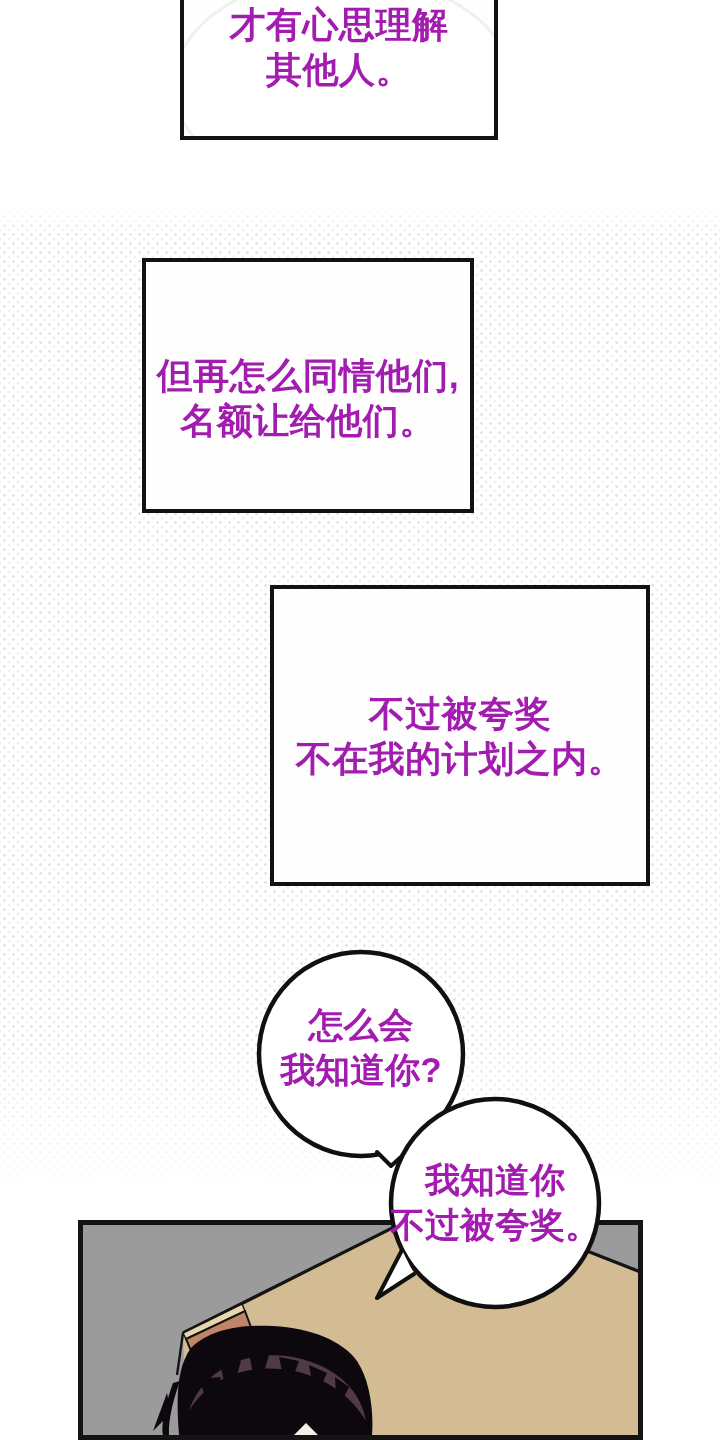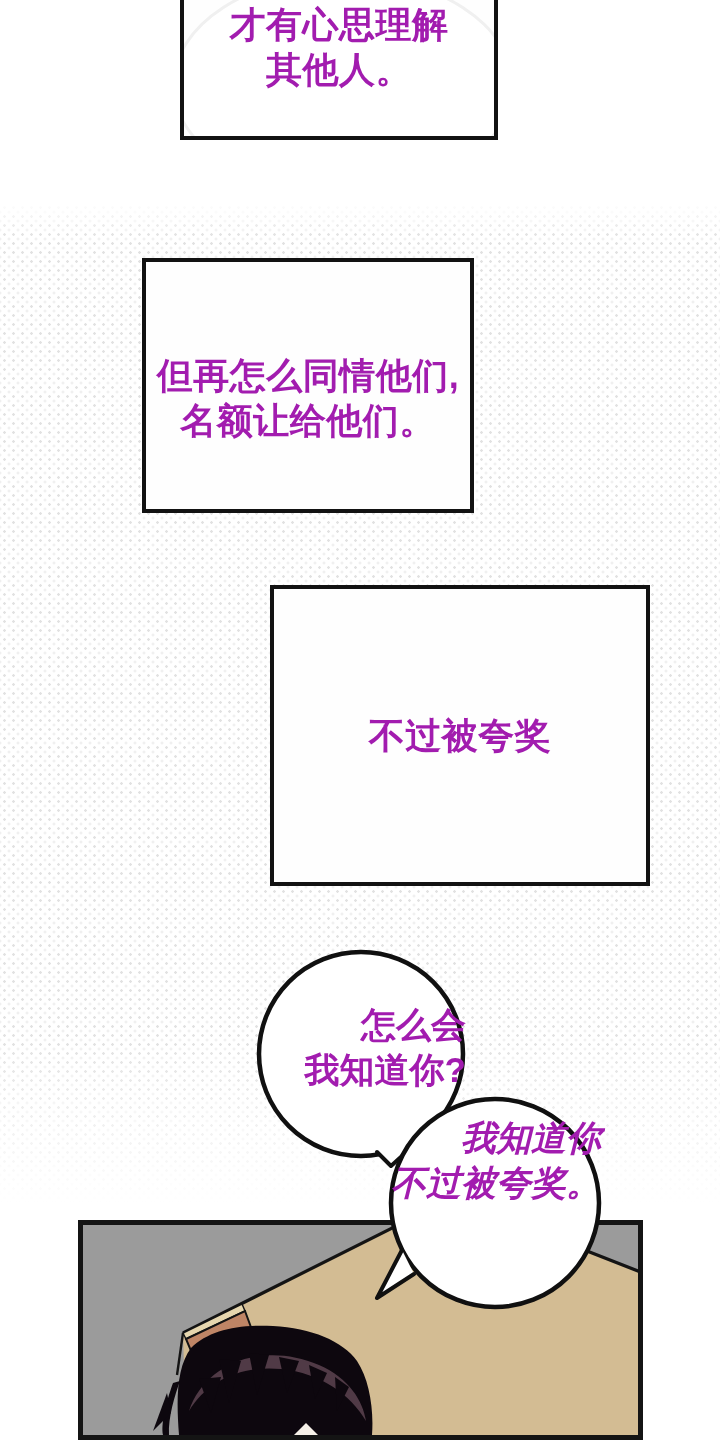--- a/index.html
+++ b/index.html
@@ -45,26 +45,26 @@
   .box3{left:270px;top:585px;width:380px;height:301px;}
   .panel{
     position:absolute;left:78px;top:1220px;width:565px;height:220px;
     box-sizing:border-box;border:5px solid #141414;
     z-index:3;overflow:hidden;
   }
   .panel svg{display:block;}
   .bubble-layer{position:absolute;left:0;top:0;z-index:4;pointer-events:none;}
   .bubble-text{
     position:absolute;display:flex;flex-direction:column;
-    align-items:flex-end;justify-content:center;text-align:center;
+    align-items:center;justify-content:center;text-align:center;
     font-size:35px;font-weight:700;line-height:45px;
     z-index:5;
   }
   .btxt1{left:256px;top:950px;width:210px;height:208px;padding-bottom:14px;box-sizing:border-box;}
-  .btxt2{left:389px;top:1055px;width:212px;height:212px;padding-bottom:2px;box-sizing:border-box;font-style:italic;}
+  .btxt2{left:389px;top:1097px;width:212px;height:212px;padding-bottom:2px;box-sizing:border-box;}
 </style>
 </head>
 <body>
 
 <div class="page">
 
   <div class="dots"></div>
 
   <div class="caption box1">
     <div class="box1-halo"></div>
@@ -73,20 +73,21 @@
     <div class="ln">其他人。</div>
   </div>
 
   <div class="caption box2">
     <div class="ln">但再怎么同情他们,</div>
     <div class="ln">名额让给他们。</div>
   </div>
 
   <div class="caption box3">
     <div class="ln">不过被夸奖</div>
+    <div class="ln">不在我的计划之内。</div>
   </div>
 
   <div class="panel">
     <svg width="555" height="210" viewBox="0 0 555 210">
       <rect x="0" y="0" width="555" height="210" fill="#9b9b9b"></rect>
 
       <path d="M100,108 L369,-27 L560,48 L560,210 L103,210 Z" fill="#d3bc93"></path>
       <path d="M100,108 L369,-27 L560,48" fill="none" stroke-width="3.2" stroke="#141414"></path>
 
       <path d="M100,108 L159,79 L162,86 L103,114 Z" stroke-width="1.4" stroke="#141414" fill="#e6d6ae"></path>

